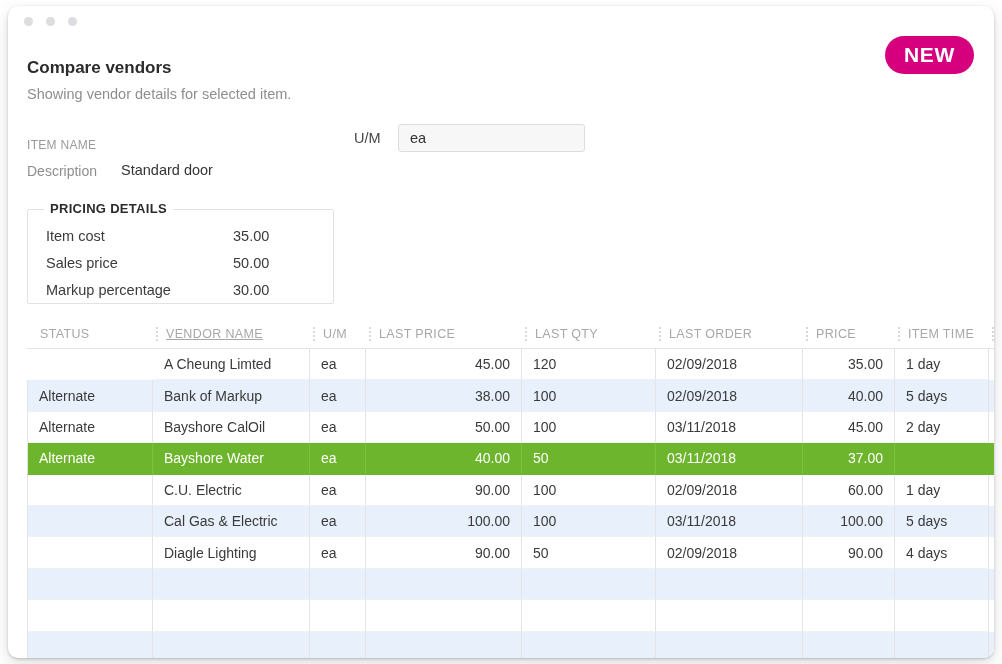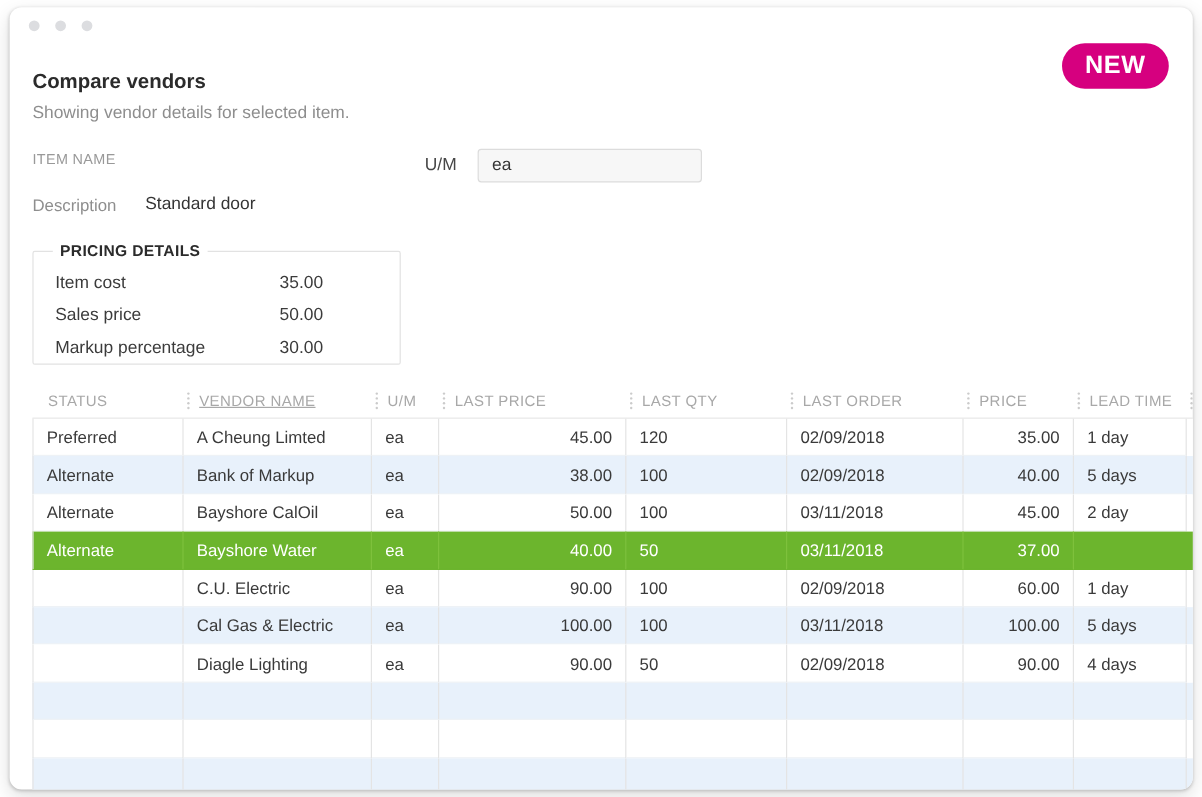--- a/index.html
+++ b/index.html
@@ -83,21 +83,21 @@
   #form-row {
     position: absolute;
     left: 19px;
     top: 118px;
     width: 950px;
     height: 36px;
   }
   #item-name-label {
     position: absolute;
     left: 0;
-    top: 2px;
+    top: 14px;
     font-size: 12px;
     color: #999999;
     letter-spacing: 0.3px;
   }
   #item-name-select {
     position: absolute;
     left: 102px;
     top: 0;
     width: 188px;
     height: 28px;
@@ -389,34 +389,33 @@
           </span>
           <span class="htext">PRICE</span>
         </div>
         <div class="hcell" style="left: 868px; width: 94px;">
           <span class="grip">
             <i></i>
             <i></i>
             <i></i>
             <i></i>
           </span>
-          <span class="htext">LEAD TIME</span>
+          <span class="htext">ITEM TIME</span>
         </div>
         <div class="hcell" style="left: 962px; width: 16px;">
           <span class="grip">
             <i></i>
             <i></i>
             <i></i>
             <i></i>
           </span>
         </div>
       </div>
     <div id="table-body">
       <div class="trow">
-          <div class="cell first" style="left: 0px; width: 126px;">Preferred</div>
           <div class="cell" style="left: 126px; width: 157px;">A Cheung Limted</div>
           <div class="cell" style="left: 283px; width: 56px;">ea</div>
           <div class="cell num" style="left: 339px; width: 156px;">45.00</div>
           <div class="cell" style="left: 495px; width: 134px;">120</div>
           <div class="cell" style="left: 629px; width: 147px;">02/09/2018</div>
           <div class="cell num" style="left: 776px; width: 92px;">35.00</div>
           <div class="cell" style="left: 868px; width: 94px;">1 day</div>
         </div>
         <div class="trow striped">
           <div class="cell first" style="left: 0px; width: 126px;">Alternate</div>

